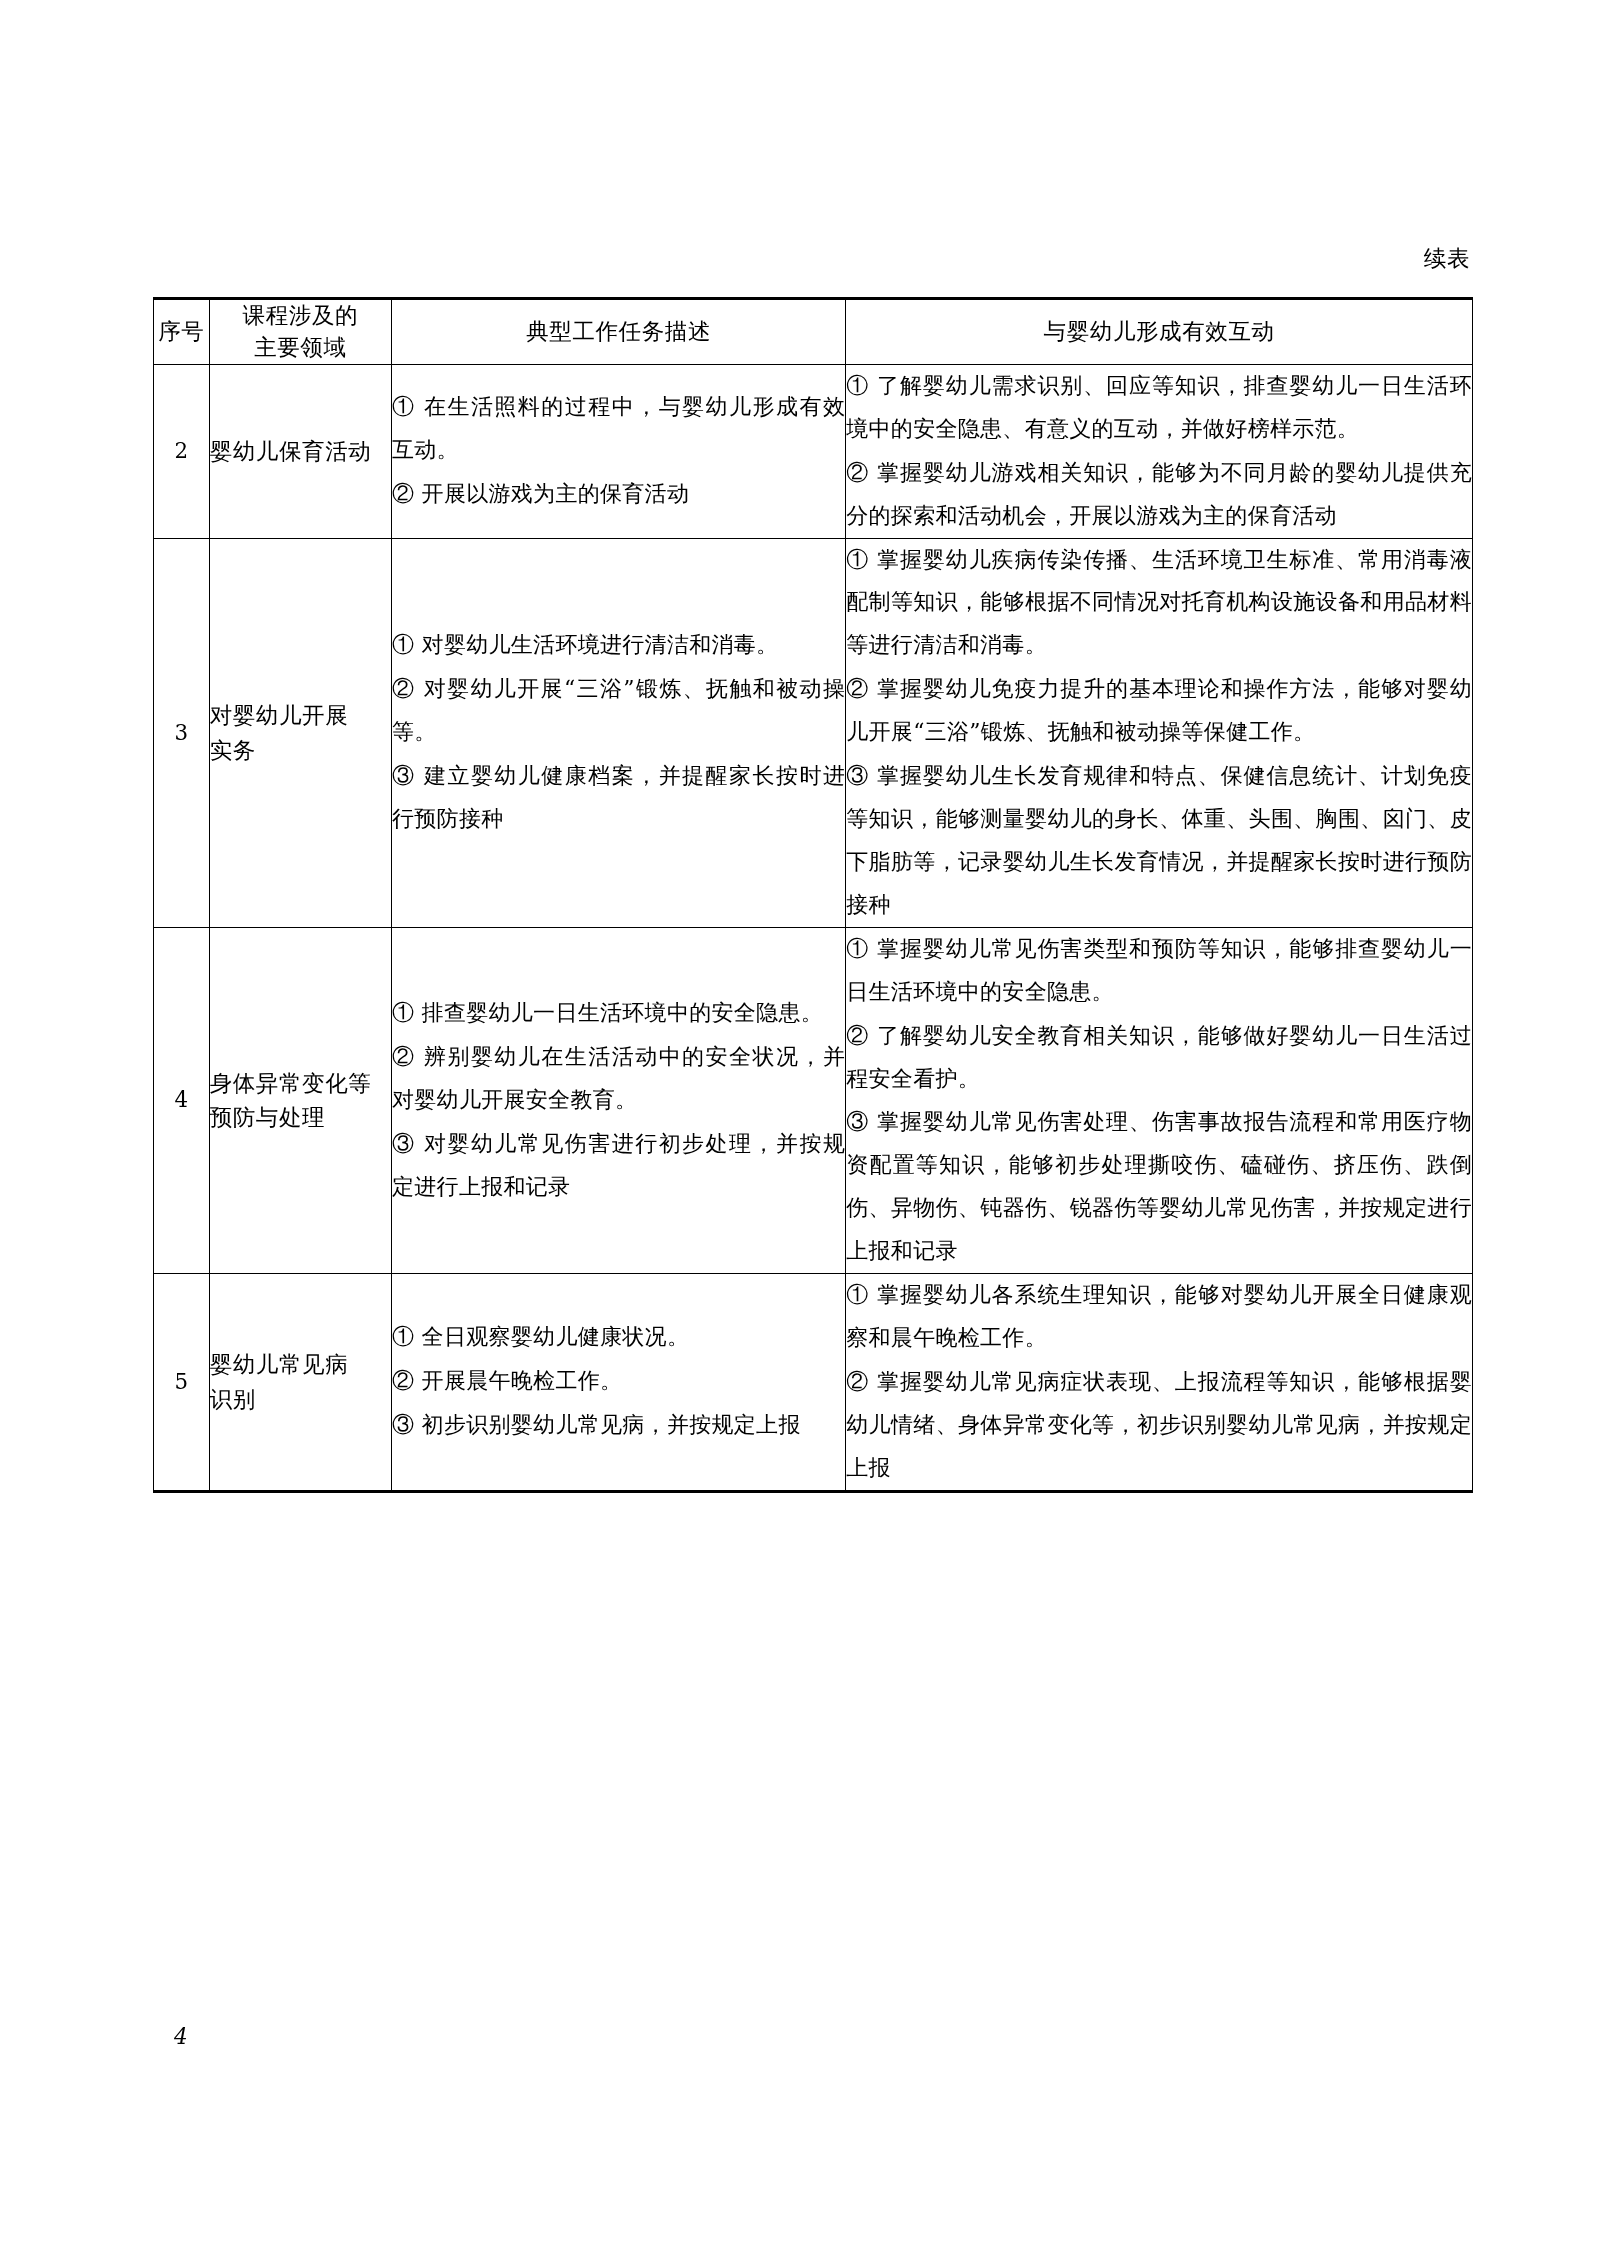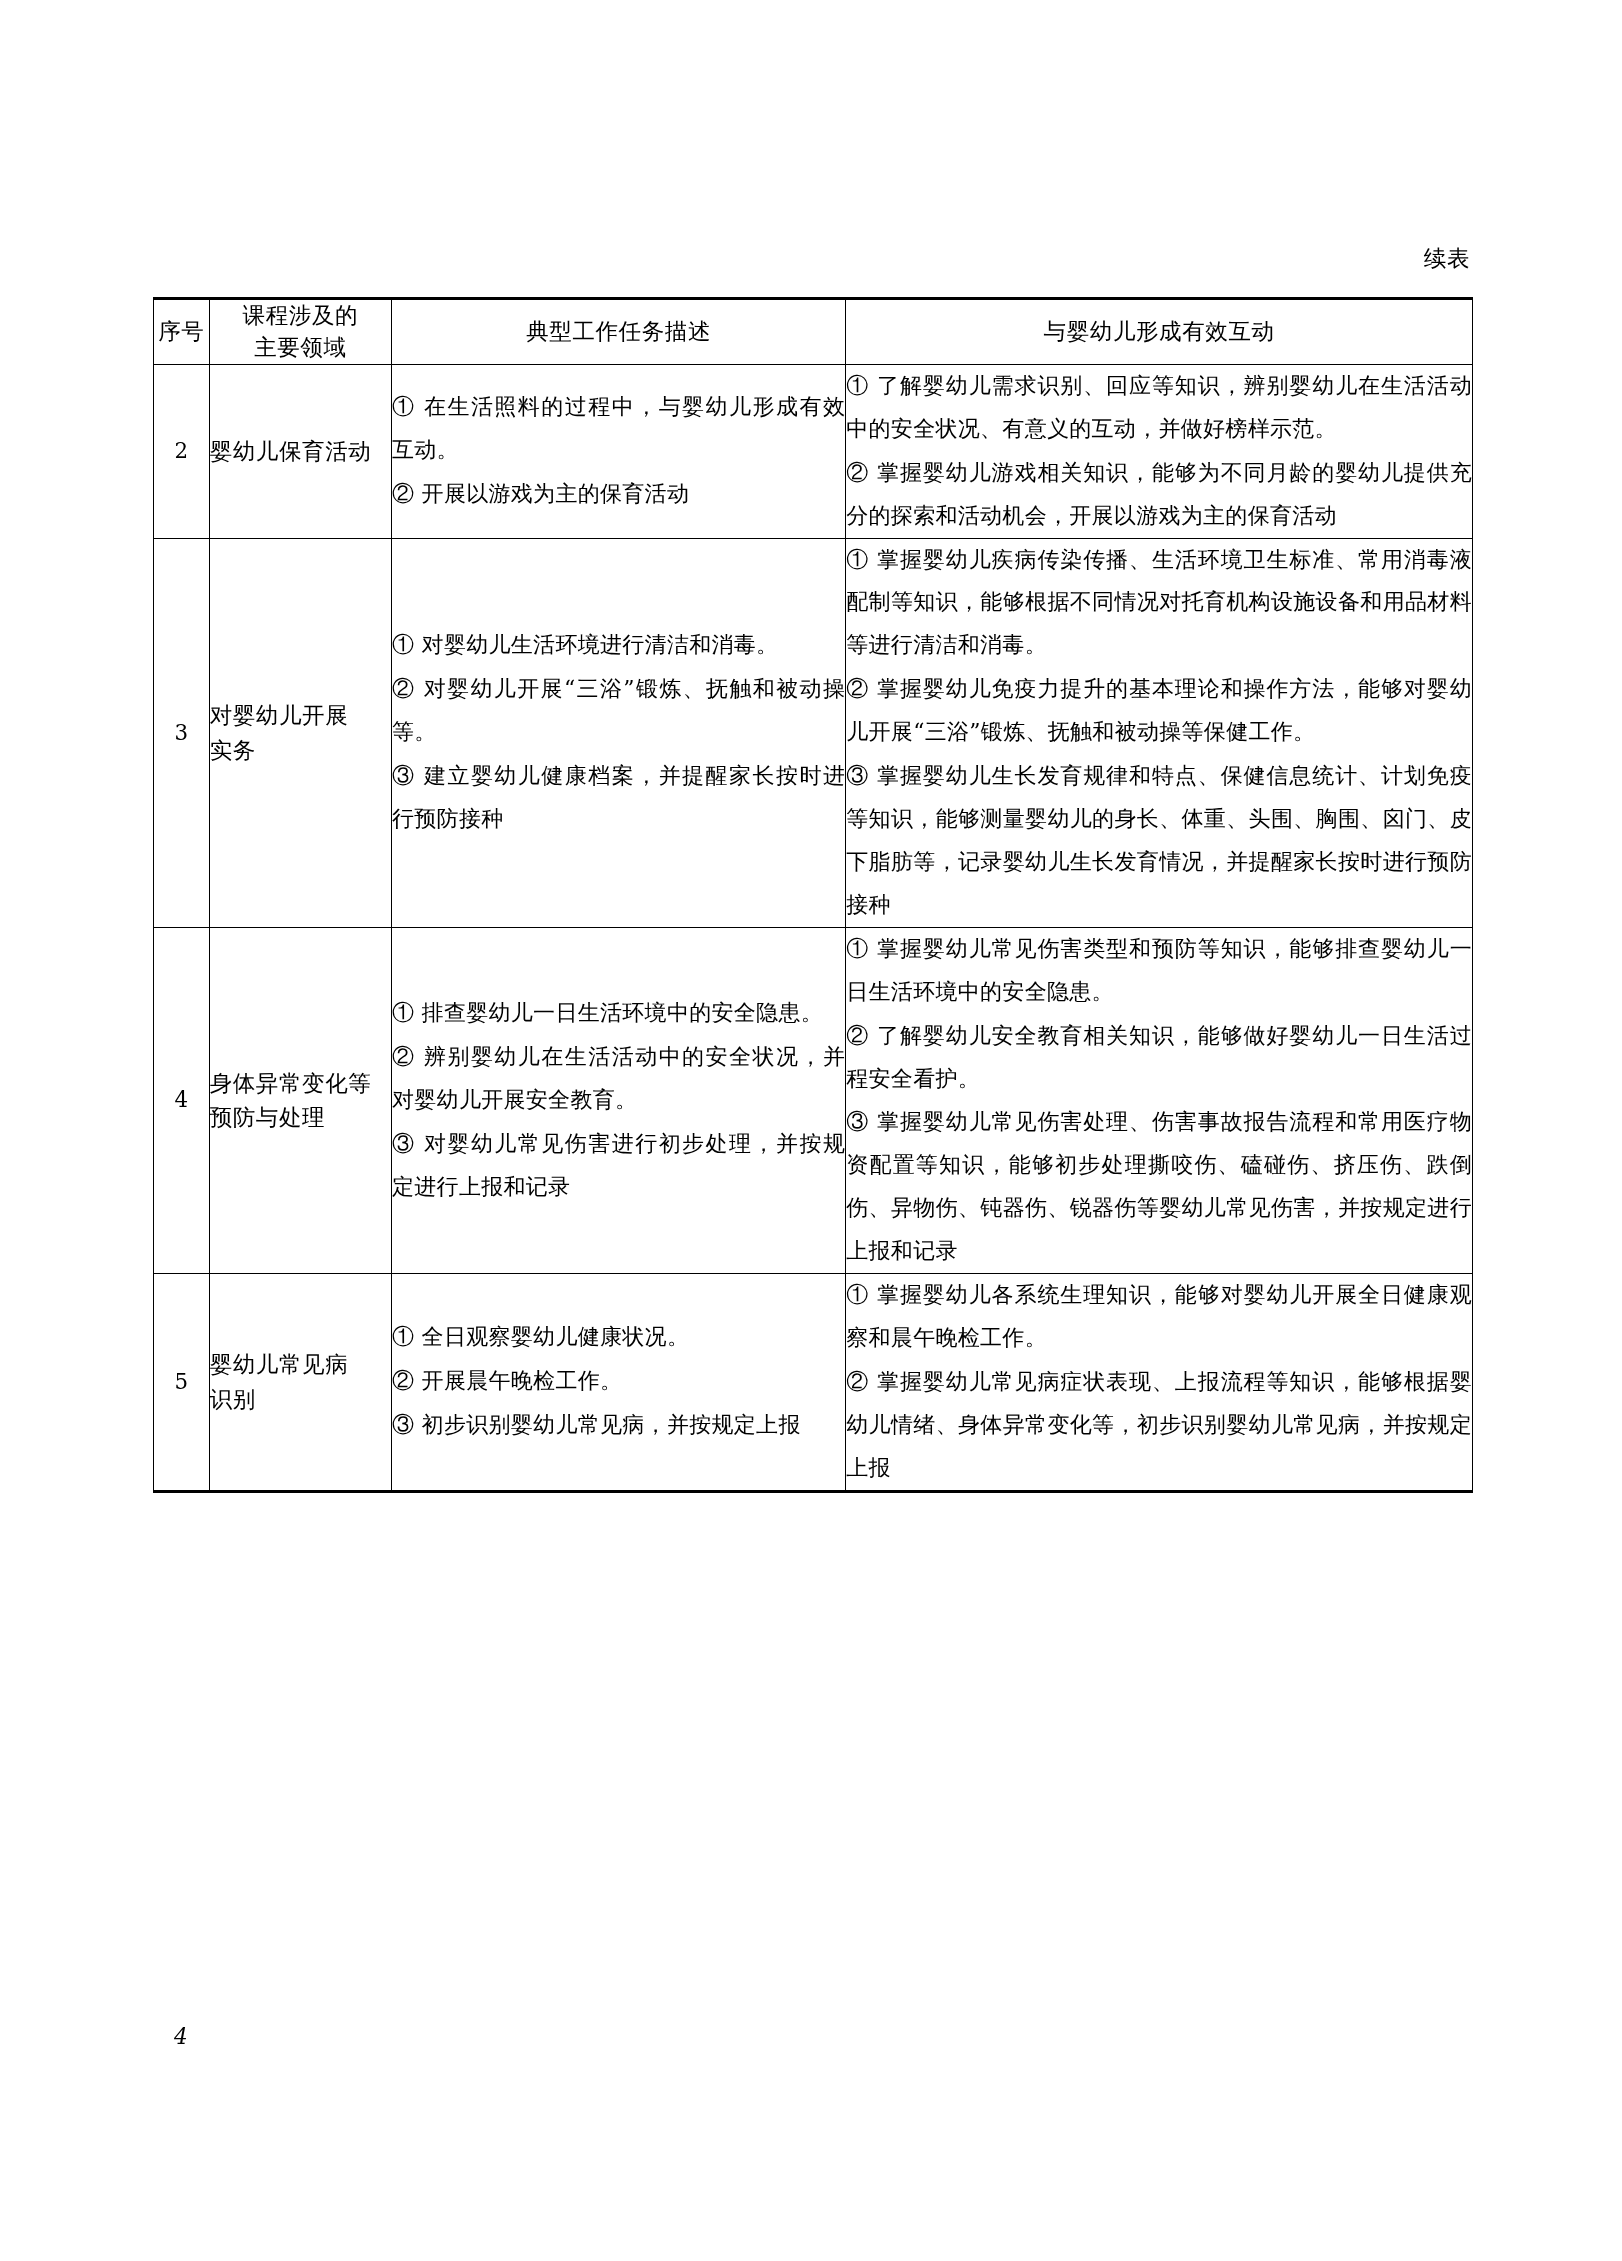--- a/index.html
+++ b/index.html
@@ -145,21 +145,21 @@
         <td class="idx">2</td>
         <td class="area">
           <span class="ln">婴幼儿保育活动</span>
           <span class="ln"></span>
         </td>
         <td class="body-cell">
           <p>① 在生活照料的过程中，与婴幼儿形成有效互动。</p>
           <p>② 开展以游戏为主的保育活动</p>
         </td>
         <td class="body-cell">
-          <p>① 了解婴幼儿需求识别、回应等知识，辨别婴幼儿在生活活动中的安全状况、有意义的互动，并做好榜样示范。</p>
+          <p>① 了解婴幼儿需求识别、回应等知识，排查婴幼儿一日生活环境中的安全隐患、有意义的互动，并做好榜样示范。</p>
           <p>② 掌握婴幼儿游戏相关知识，能够为不同月龄的婴幼儿提供充分的探索和活动机会，开展以游戏为主的保育活动</p>
         </td>
       </tr>
 
       <tr>
         <td class="idx">3</td>
         <td class="area">
           <span class="ln">对婴幼儿开展</span>
           <span class="ln">实务</span>
         </td>

